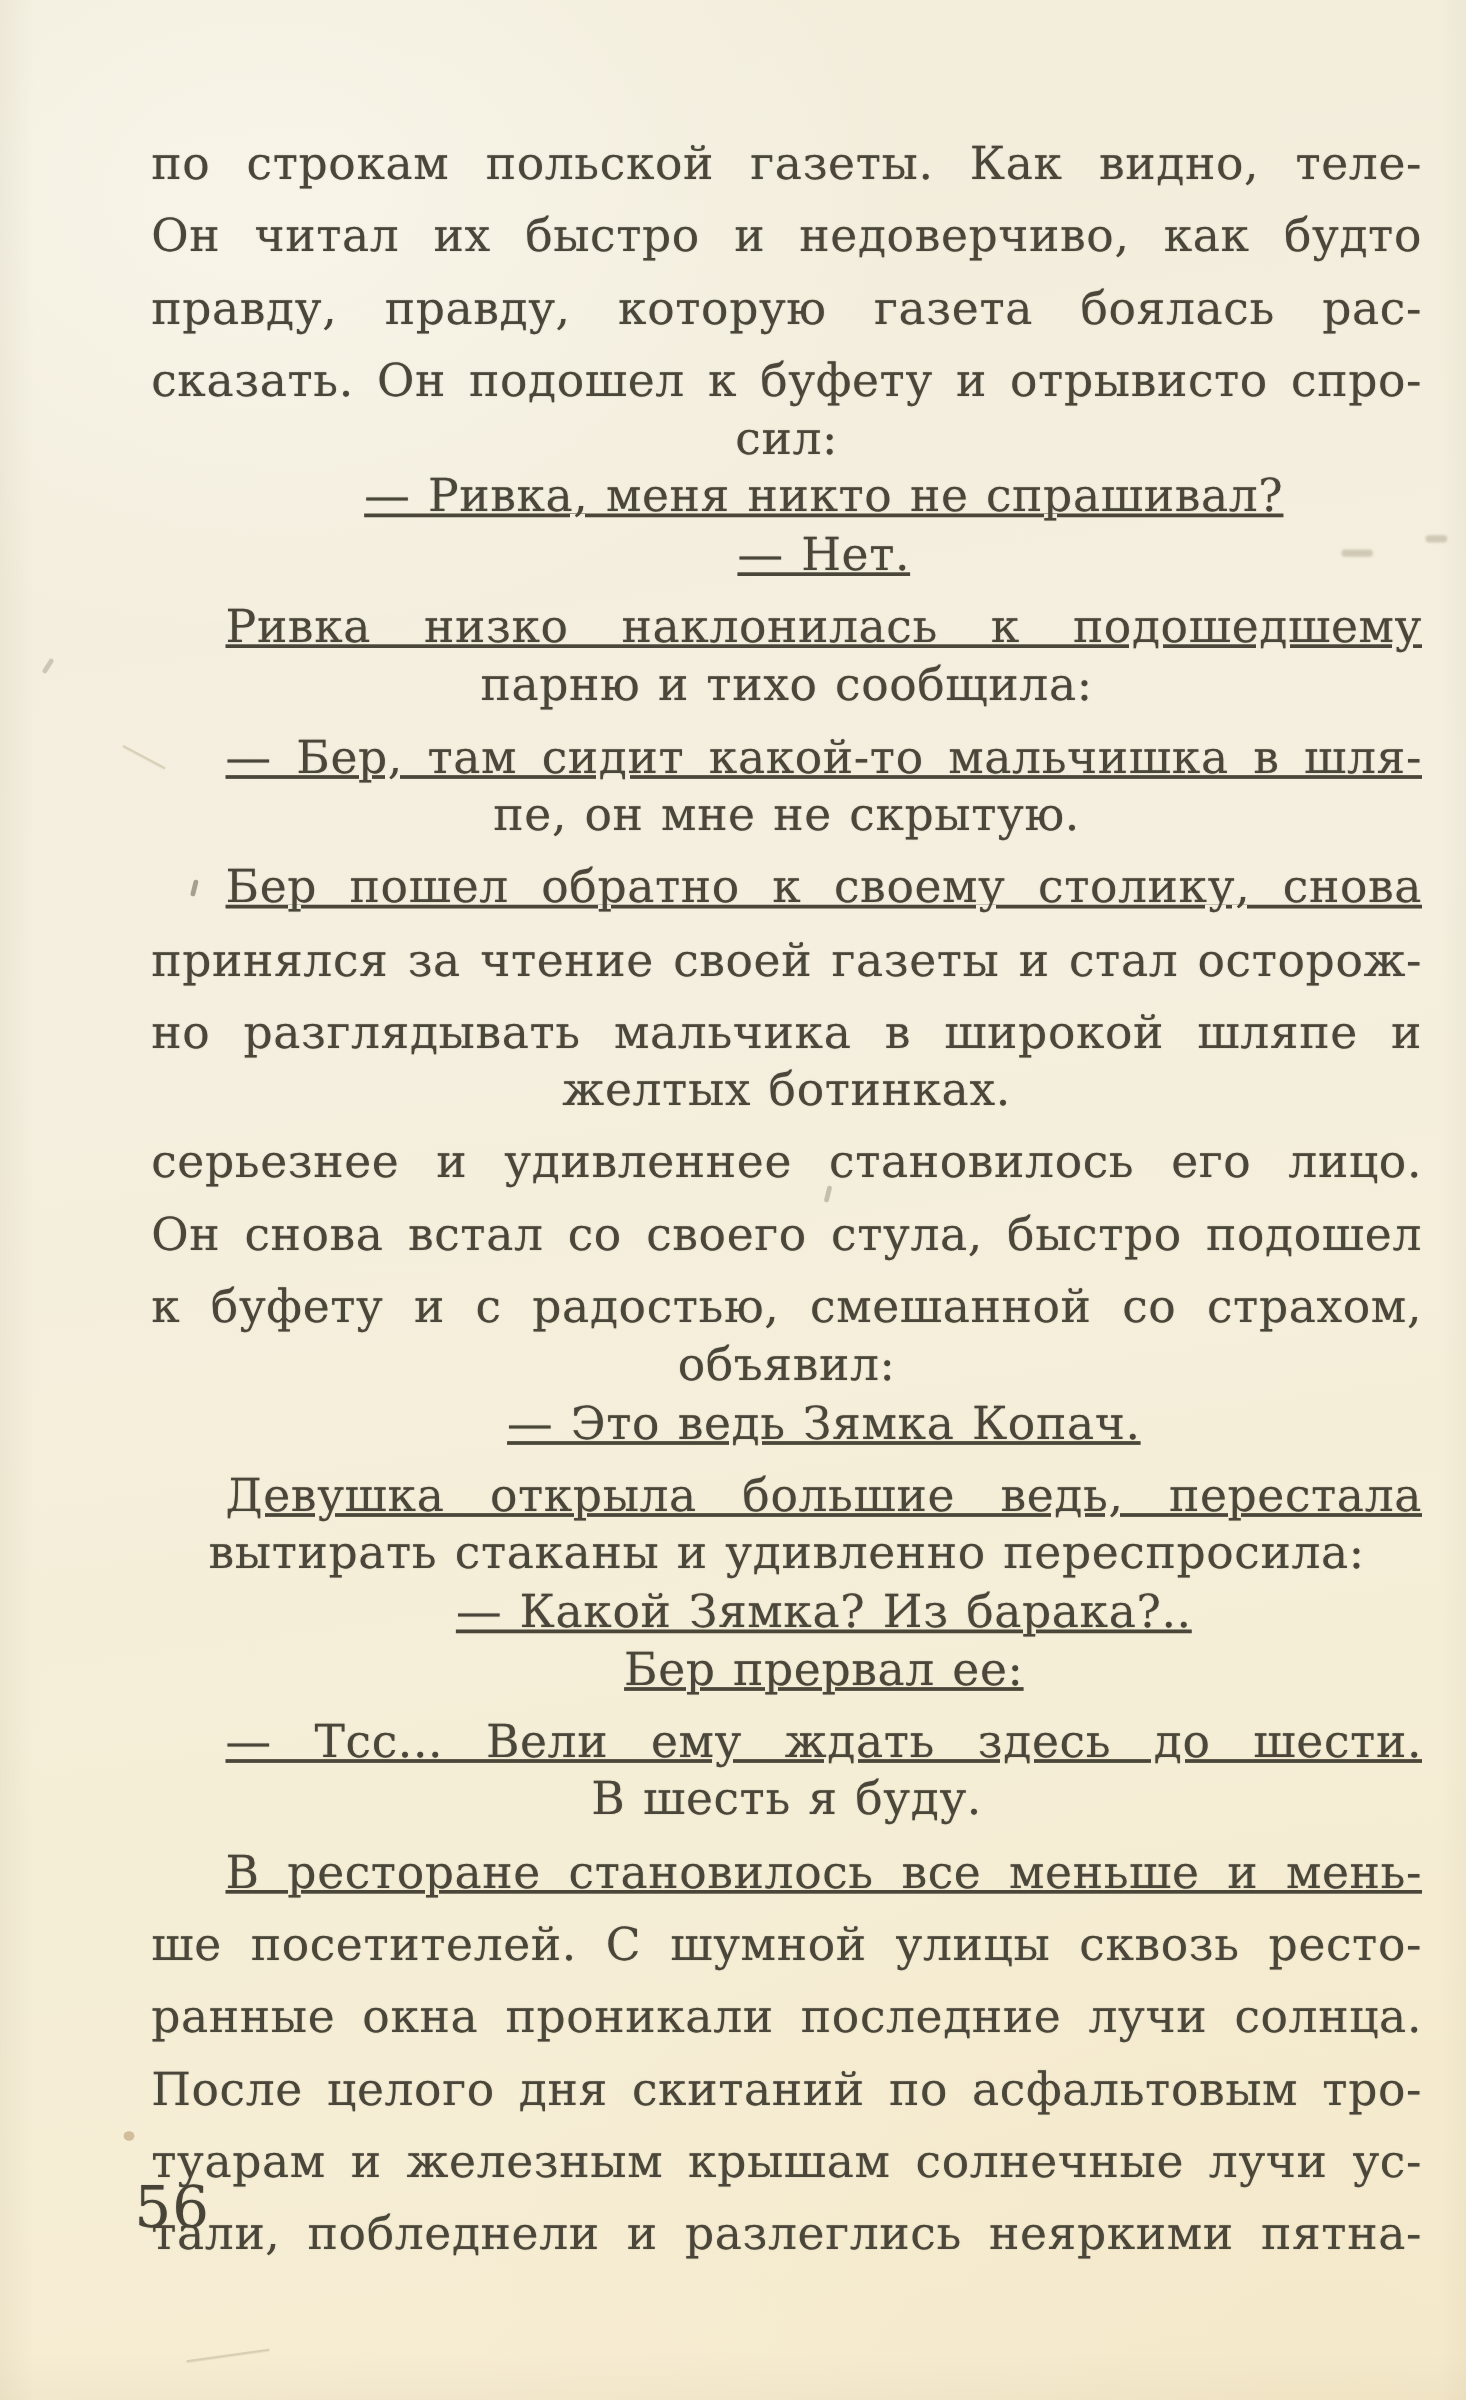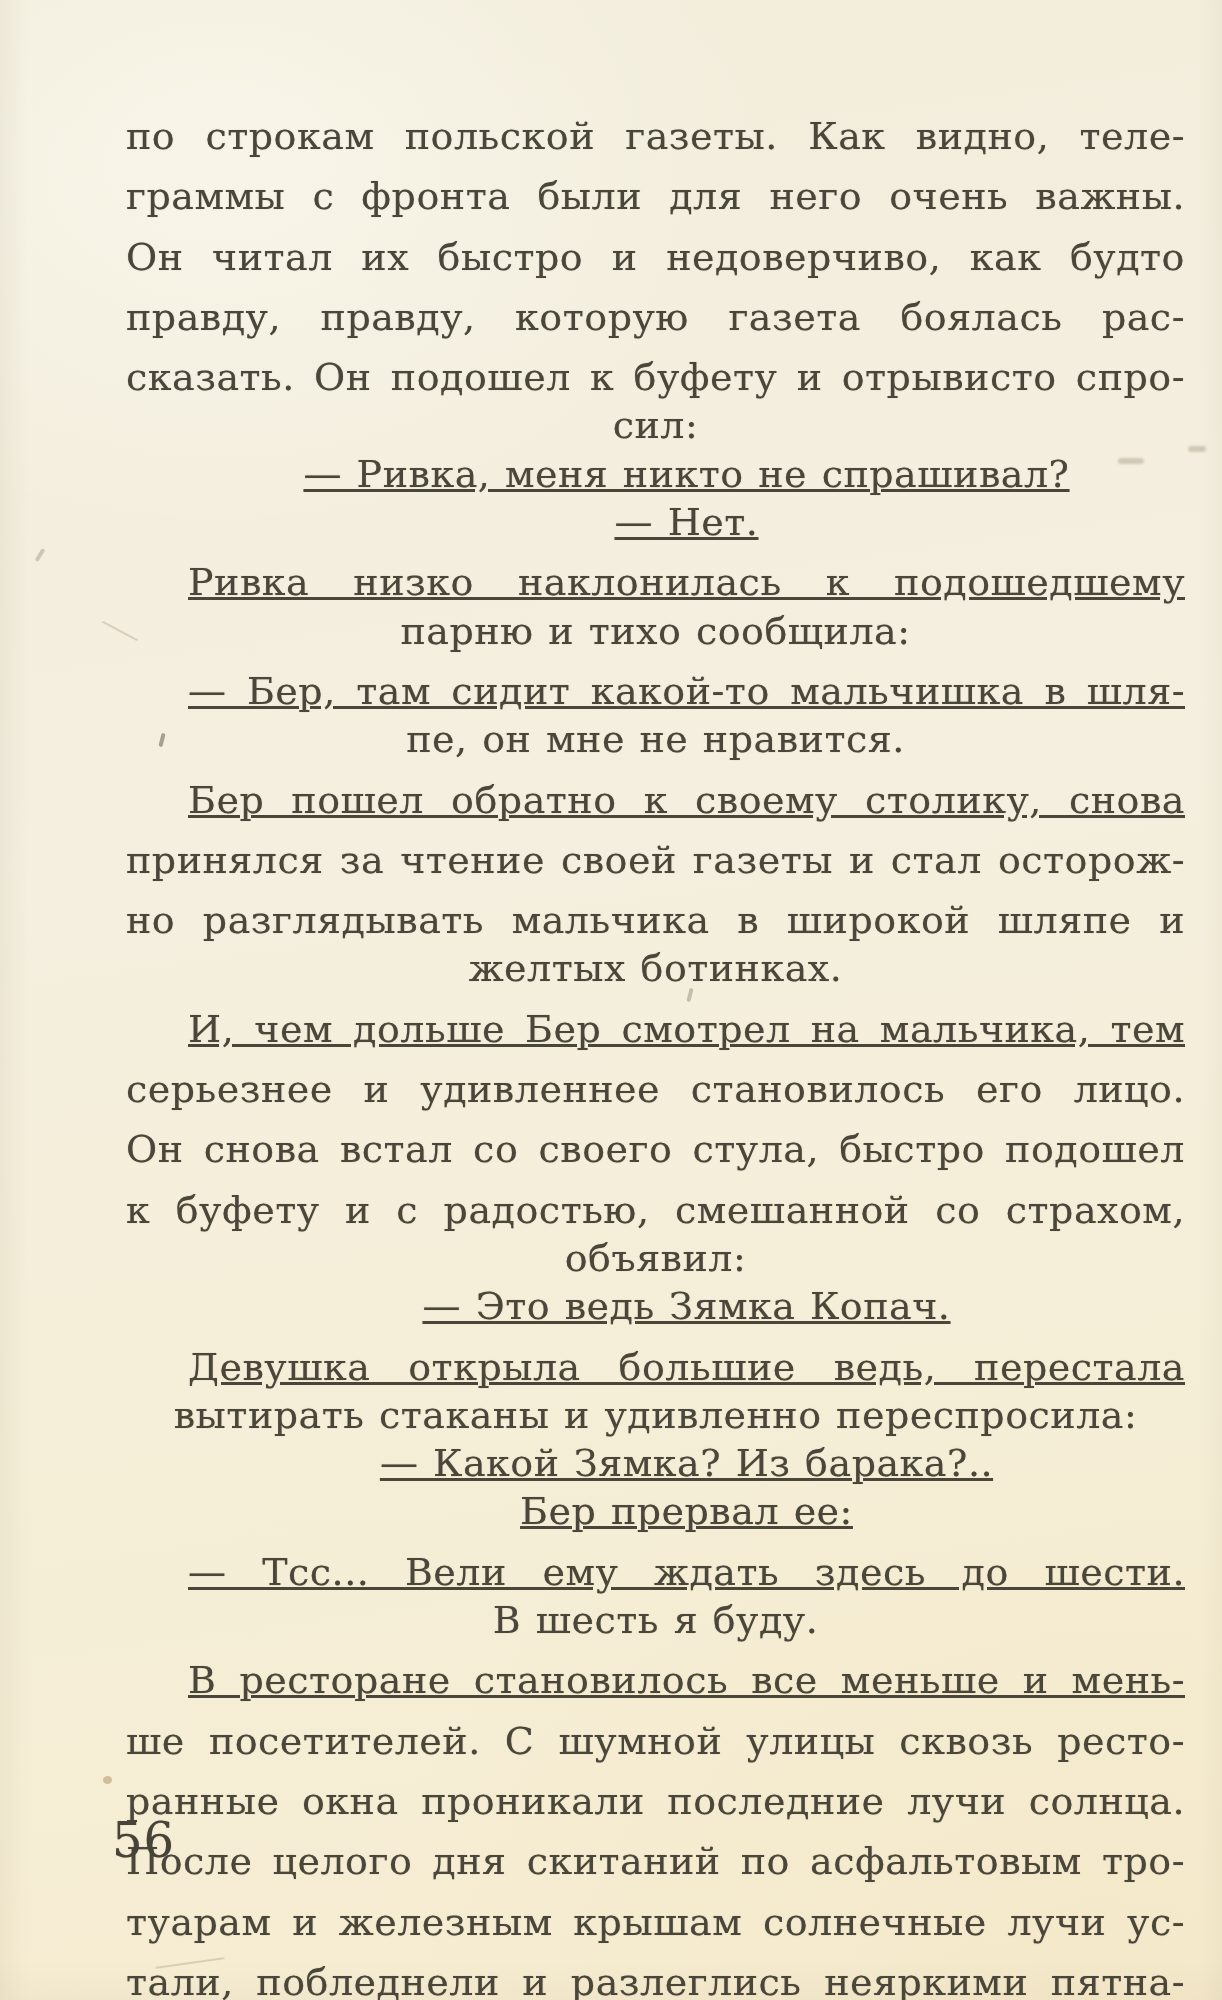--- a/index.html
+++ b/index.html
@@ -94,36 +94,34 @@
     filter: blur(0.6px);
   }
 </style>
 </head>
 <body>
 
 <div class="edge-shade"></div>
 
 <div class="text-block">
     <div class="line j">по строкам польской газеты. Как видно, теле-</div>
-    <div class="line j">граммы с фронта были для него очень важны.</div>
     <div class="line j">Он читал их быстро и недоверчиво, как будто</div>
     <div class="line j">правду, правду, которую газета боялась рас-</div>
     <div class="line j">сказать. Он подошел к буфету и отрывисто спро-</div>
     <div class="line">сил:</div>
     <div class="line ind">— Ривка, меня никто не спрашивал?</div>
     <div class="line ind">— Нет.</div>
     <div class="line j ind">Ривка низко наклонилась к подошедшему</div>
     <div class="line">парню и тихо сообщила:</div>
     <div class="line j ind">— Бер, там сидит какой-то мальчишка в шля-</div>
-    <div class="line">пе, он мне не нравится.</div>
+    <div class="line">пе, он мне не скрытую.</div>
     <div class="line j ind">Бер пошел обратно к своему столику, снова</div>
     <div class="line j">принялся за чтение своей газеты и стал осторож-</div>
     <div class="line j">но разглядывать мальчика в широкой шляпе и</div>
     <div class="line">желтых ботинках.</div>
-    <div class="line j ind">И, чем дольше Бер смотрел на мальчика, тем</div>
     <div class="line j">серьезнее и удивленнее становилось его лицо.</div>
     <div class="line j">Он снова встал со своего стула, быстро подошел</div>
     <div class="line j">к буфету и с радостью, смешанной со страхом,</div>
     <div class="line">объявил:</div>
     <div class="line ind">— Это ведь Зямка Копач.</div>
     <div class="line j ind">Девушка открыла большие ведь, перестала</div>
     <div class="line">вытирать стаканы и удивленно переспросила:</div>
     <div class="line ind">— Какой Зямка? Из барака?..</div>
     <div class="line ind">Бер прервал ее:</div>
     <div class="line j ind">— Тсс... Вели ему ждать здесь до шести.</div>

